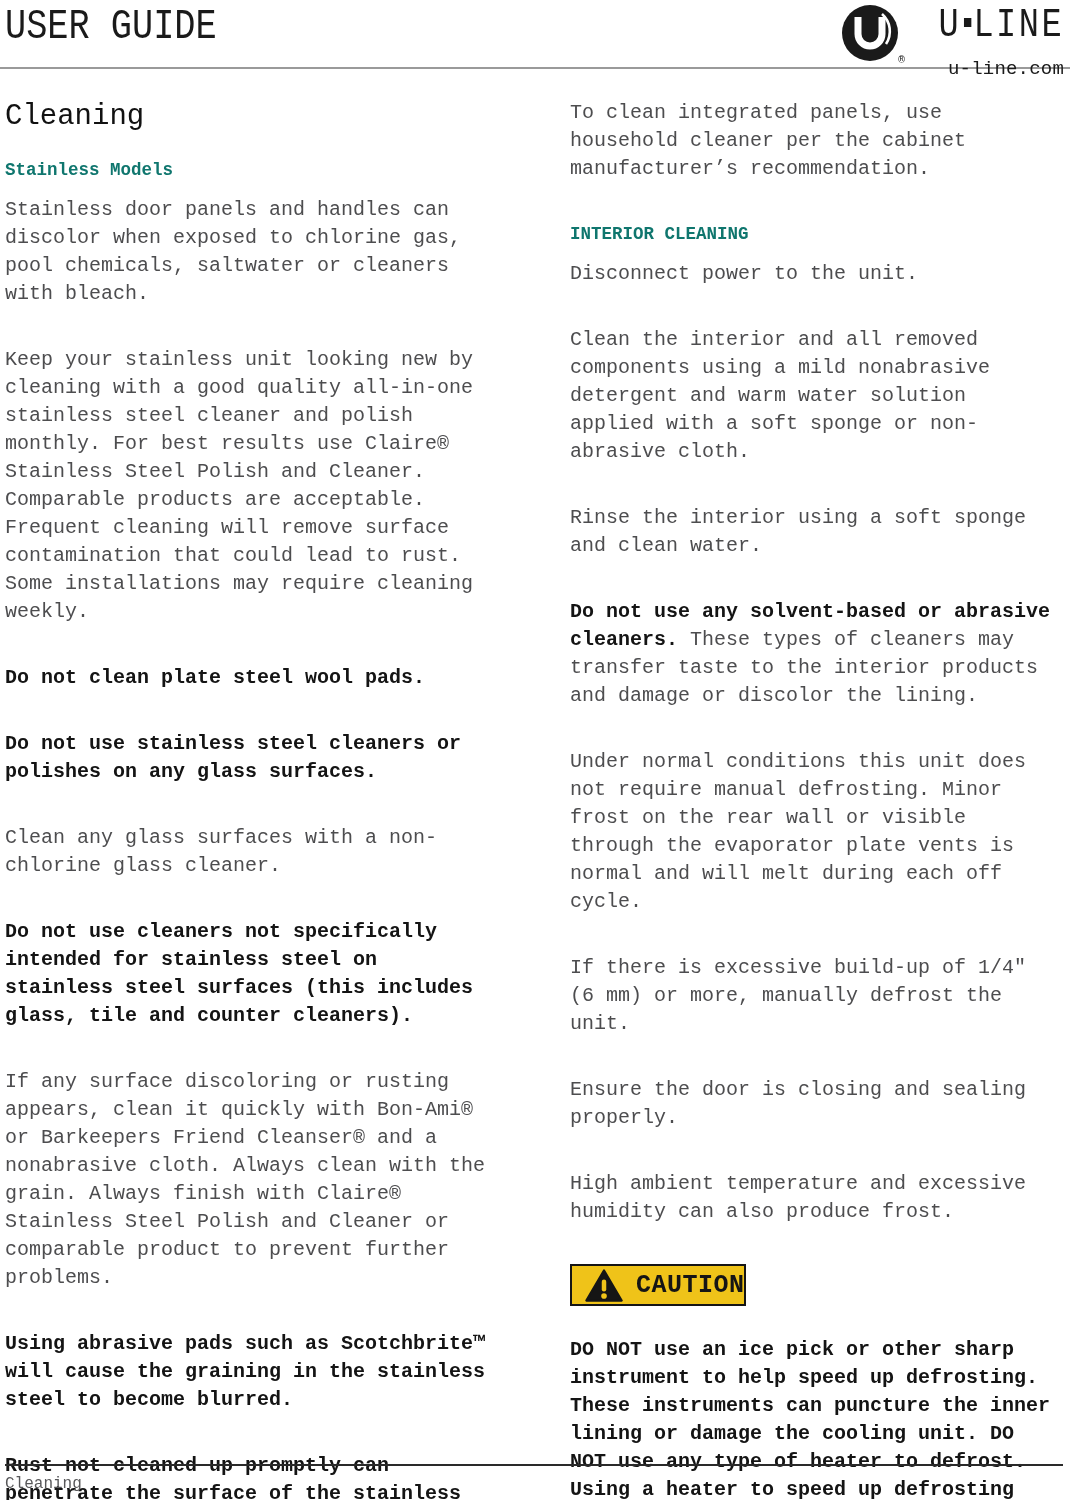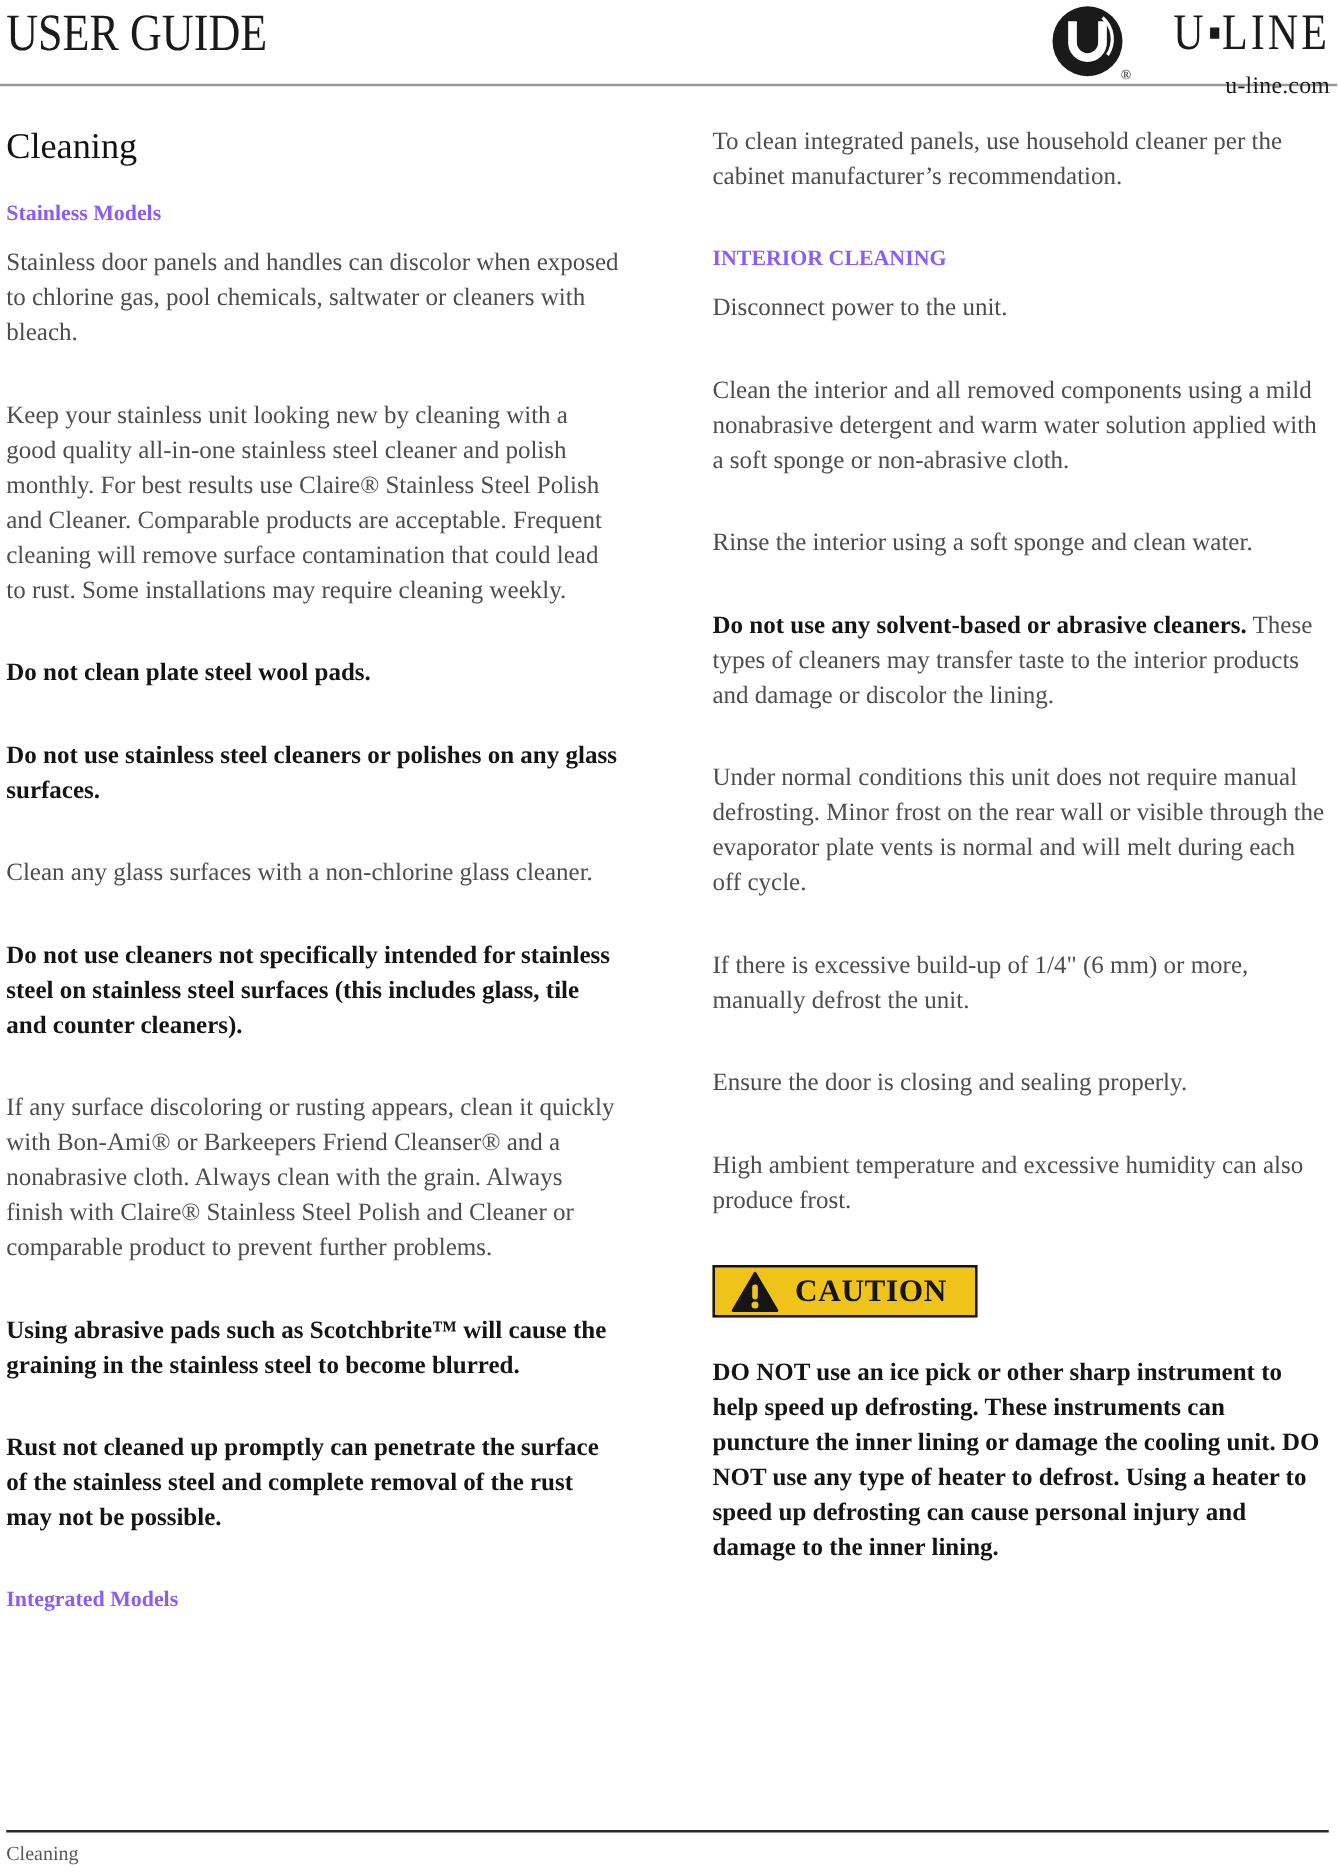--- a/index.html
+++ b/index.html
@@ -1,20 +1,20 @@
 <!DOCTYPE html>
 <html><head>
 <meta charset="utf-8">
 <style>
   html,body{margin:0;padding:0;background:#fff;}
   .page{
     position:relative;
     width:1070px;height:1500px;
     background:#fff;
-    font-family:Liberation Serif, serif;
+    font-family:Liberation Mono, monospace;
     overflow:hidden;
     box-sizing:border-box;
   }
   
   header{
     display:flex;justify-content:space-between;align-items:flex-start;
     padding:4px 6px 0 5px;height:67px;box-sizing:border-box;
   }
   .guide-title{
     font-size:42px;font-weight:300;color:#1a1a1a;
@@ -39,32 +39,32 @@
   .rule{height:0;border-top:2px solid #9a9a9a;margin:0;}
   
   .columns{display:flex;margin-top:30px;padding-left:5px;}
   .col{width:492px;box-sizing:border-box;}
   .col-left{margin-right:73px;}
   .doc-h1{
     font-size:29px;font-weight:400;color:#111;
     margin:0 0 22px 0;line-height:36px;
   }
   .doc-h3{
-    font-size:17.5px;font-weight:700;color:#8b5cf6;
+    font-size:17.5px;font-weight:700;color:#0f766e;
     margin:0 0 13px 0;line-height:26px;
   }
   .doc-p{
     font-size:20px;line-height:28px;color:#4d4d4f;
     margin:0 0 38px 0;
   }
   .doc-b{font-weight:700;color:#141414;}
   .doc-b-inline{font-weight:700;color:#141414;}
   
   .caution-box{
-    width:212px;height:42px;box-sizing:border-box;
+    width:176px;height:42px;box-sizing:border-box;
     background:#EFC319;border:2px solid #151515;
     display:flex;align-items:center;gap:13px;
     padding-left:13px;margin:10px 0 30px 0;
   }
   .caution-label{
     font-size:25px;font-weight:700;color:#151515;letter-spacing:0.5px;
     line-height:1;
   }
   .warn-icon{display:inline-flex;line-height:0;}
   

